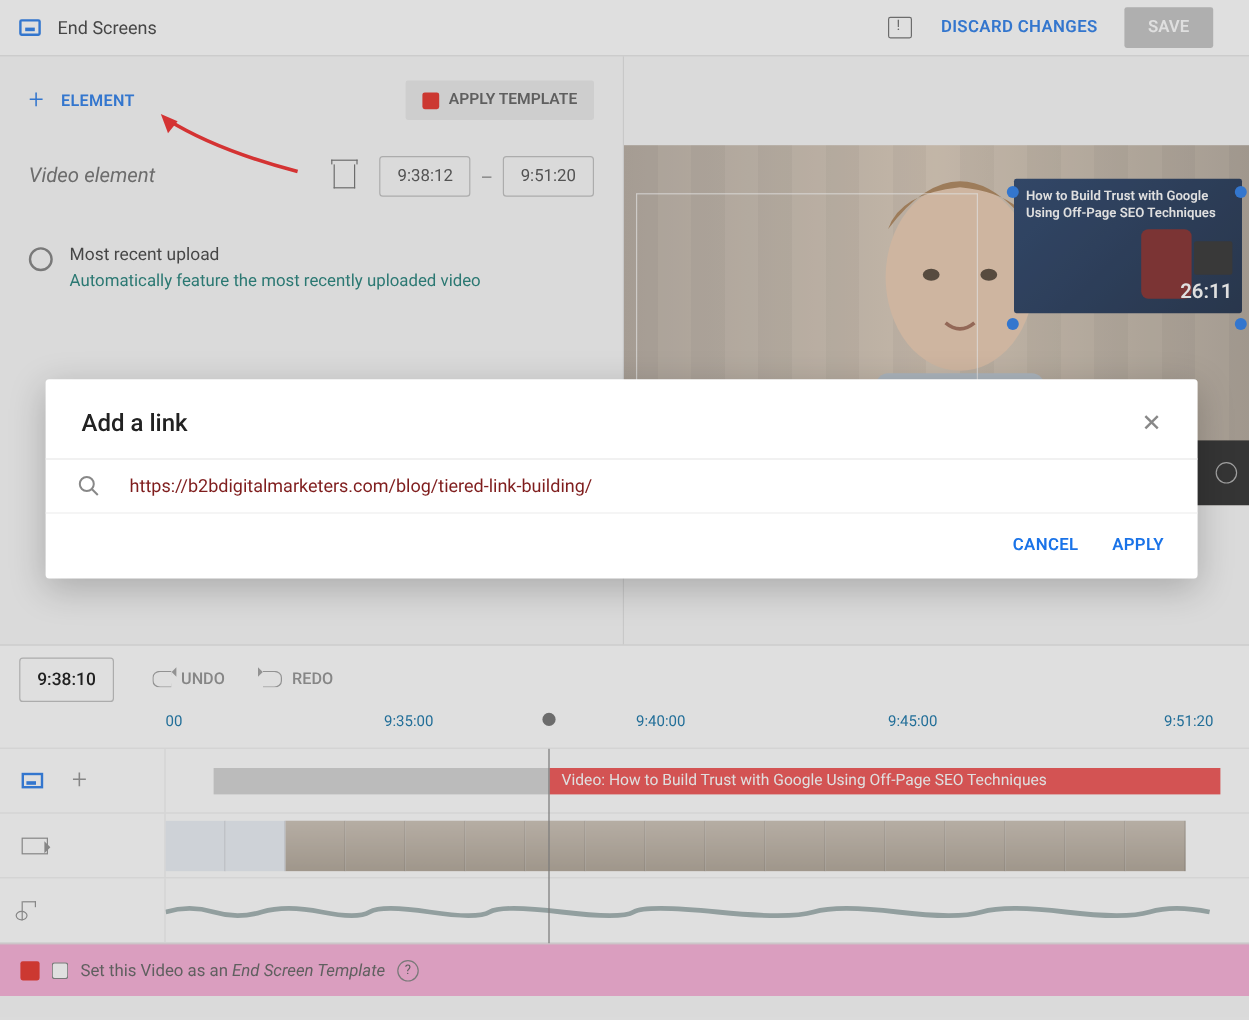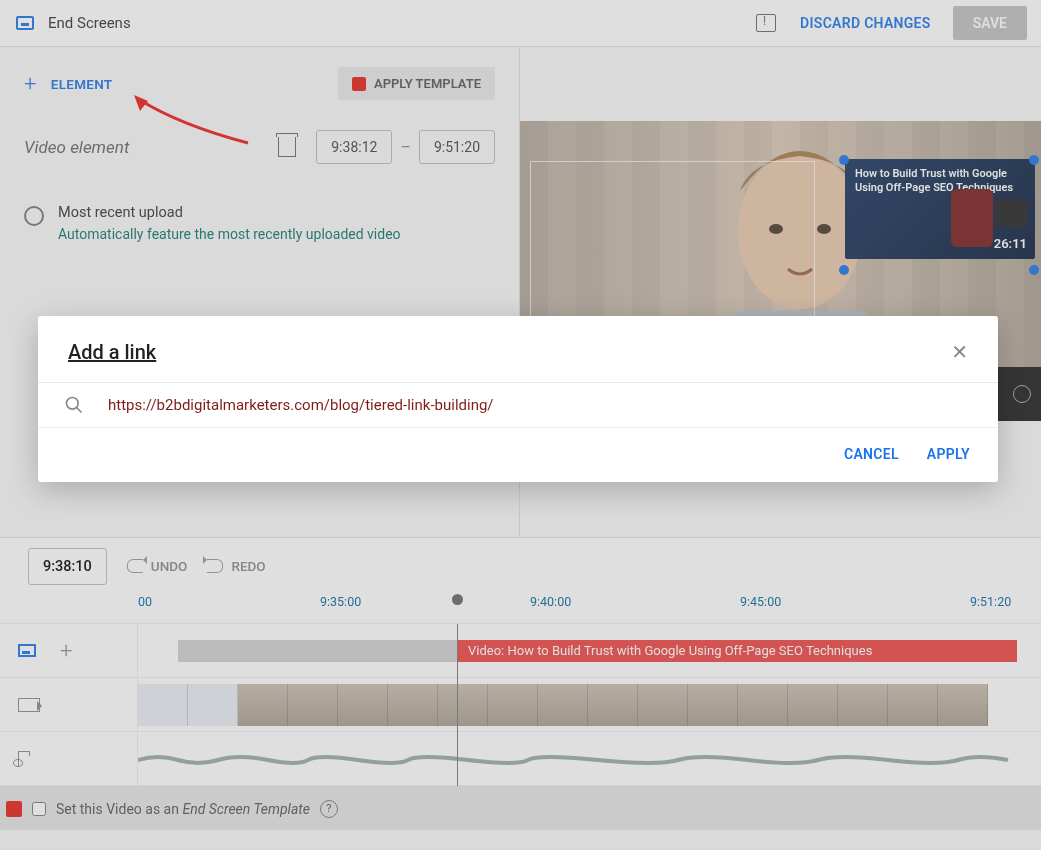--- a/index.html
+++ b/index.html
@@ -1,18 +1,18 @@
 <!DOCTYPE html>
 <html><head>
 <meta charset="utf-8">
 <style>
 * { box-sizing: border-box; margin: 0; padding: 0; font-family: Roboto, Arial, sans-serif; }
 body { width: 1041px; height: 850px; overflow: hidden; background: #f9f9f9; position: relative; }
 .dim { position:absolute; inset:0; background:rgba(128,128,128,.25); pointer-events:none; z-index:50;}
-.header { height:47px; border-bottom:1px solid #e0e0e0; display:flex; align-items:center; padding:0 14px 0 16px; background:#fff; }
+.header { height:47px; border-bottom:1px solid #e0e0e0; display:flex; align-items:center; padding:0 30px 0 16px; background:#fff; }
 .header .hicon { width:18px; height:14px; border:2px solid #1a73e8; border-radius:2px; position:relative; margin-right:14px;}
 .header .hicon::after{content:"";position:absolute;bottom:2px;left:3px;width:8px;height:3px;background:#1a73e8;}
 .header .title { font-size:15px; color:#333; flex:1;}
 .header .feedback { width:20px; height:18px; border:1.5px solid #666; border-radius:2px; position:relative; margin-right:24px;}
 .header .feedback::after{content:"!";position:absolute;top:-1px;left:6px;font-size:12px;color:#666;}
 .header .discard { color:#1a73e8; font-weight:600; font-size:14px; margin-right:22px; letter-spacing:.3px;}
 .header .save { background:#bfbfbf; color:#fff; padding:9px 20px; font-size:14px; font-weight:600; border-radius:2px;}
 .main { display:flex; height:490px; }
 .left { width:520px; border-right:1px solid #e0e0e0; padding:20px 24px;}
 .toprow { display:flex; align-items:center; margin-bottom:30px;}
@@ -28,34 +28,34 @@
 .dash { margin:0 8px; color:#888;}
 .opt { display:flex; gap:14px; margin-bottom:28px;}
 .radio { width:20px; height:20px; border:2px solid #777; border-radius:50%; flex-shrink:0; margin-top:2px;}
 .opt .ot { font-size:14.5px; color:#333; margin-bottom:4px;}
 .opt .os { font-size:14px; color:#0f766e; line-height:1.4;}
 .right { flex:1; padding-top:74px; position:relative;}
 .preview { width:100%; height:300px; background:linear-gradient(90deg,#b9ada0 0%,#c5b8aa 20%,#d9c8b5 50%,#c0b3a3 80%,#b2a698 100%); position:relative;}
 .face { position:absolute; left:180px; top:0px; width:200px; height:300px; }
 .stripes{position:absolute;inset:0;background:repeating-linear-gradient(90deg,rgba(0,0,0,.04) 0 28px,transparent 28px 56px);}
 .selbox { position:absolute; left:10px; top:40px; width:285px; height:158px; border:1px solid rgba(255,255,255,.7);}
-.thumb { position:absolute; right:6px; top:38px; width:190px; height:100px; background:linear-gradient(135deg,#18345f 0%,#0c1e3b 100%); border-radius:2px;}
+.thumb { position:absolute; right:6px; top:28px; width:190px; height:112px; background:linear-gradient(135deg,#18345f 0%,#0c1e3b 100%); border-radius:2px;}
 .thumb .t1{color:#fff;font-size:11px;font-weight:600;padding:8px 10px 0;line-height:1.25;}
-.thumb .dur{position:absolute;right:8px;bottom:8px;color:#fff;font-size:13px;font-weight:600;}
+.thumb .dur{position:absolute;right:8px;bottom:8px;color:#fff;font-size:17px;font-weight:600;}
 .thumb .person{position:absolute;right:42px;bottom:12px;width:42px;height:58px;background:#7a1b1b;border-radius:6px;}
 .thumb .device{position:absolute;right:8px;bottom:32px;width:32px;height:28px;background:#222;border-radius:2px;}
 .dot{position:absolute;width:10px;height:10px;background:#1a73e8;border-radius:50%;}
 .dot.tl{right:192px;top:34px}.dot.tr{right:2px;top:34px}.dot.bl{right:192px;top:144px}.dot.br{right:2px;top:144px}
 .vbar{position:absolute;left:0;right:0;bottom:0;height:54px;background:#1c1c1c;display:flex;align-items:center;justify-content:flex-end;padding-right:10px;gap:16px;}
 .vbar .vic{width:18px;height:18px;border:1.7px solid #aaa;}
 .arrow{position:absolute;top:95px;left:130px;width:120px;z-index:5;}
 .arrow svg{width:100%;height:60px;}
 
 .tline { background:#fff; border-top:1px solid #e0e0e0;}
-.tlhdr { display:flex; align-items:center; height:56px; padding:0 28px; gap:20px;}
+.tlhdr { display:flex; align-items:center; height:56px; padding:0 16px; gap:32px;}
 .curtime { border:1px solid #bbb; border-radius:3px; padding:9px 14px; font-size:14.5px; font-weight:500;}
 .ur { display:flex; align-items:center; gap:8px; color:#888; font-size:13.5px; font-weight:500;}
 .uicon{width:16px;height:14px;border:1.5px solid #999;border-radius:40% 0 0 40%;border-right:none;position:relative;}
 .uicon::after{content:"";position:absolute;right:-4px;top:-4px;border:4px solid transparent;border-right-color:#999;}
 .ricon{transform:scaleX(-1);}
 .ruler { display:flex; padding-left:112px; height:30px; font-size:12.5px; color:#0369a1; position:relative; border-bottom:1px solid #eee;}
 .ruler span{position:absolute;}
 .tracks { position:relative;}
 .track { height:54px; border-bottom:1px solid #eee; display:flex; align-items:center;}
 .tlabel { width:138px; display:flex; align-items:center; padding-left:18px; gap:24px; height:100%; border-right:1px solid #eee;}
@@ -70,29 +70,29 @@
 .tcontent{flex:1;position:relative;height:100%;}
 .greybar{position:absolute;left:40px;top:16px;height:22px;width:280px;background:#cfcfcf;}
 .bluebar{position:absolute;left:320px;top:16px;height:22px;right:24px;background:#ef4444;color:#fff;font-size:13px;padding:3px 10px;}
 .frames{display:flex;position:absolute;left:0;top:6px;height:42px;}
 .frame{width:50px;height:42px;background:linear-gradient(#c8bdb0,#aa9e8f);border-right:1px solid rgba(0,0,0,.15);}
 .frame.start{background:#e8eef5;}
 .wave{position:absolute;left:0;right:20px;top:22px;height:12px;}
 .playhead{position:absolute;left:457px;top:0;bottom:0;width:1px;background:#777;z-index:4;}
 .playhead::before{content:"";position:absolute;top:-30px;left:-5px;width:11px;height:11px;background:#666;border-radius:50%;}
 
-.footer{height:44px;display:flex;align-items:center;padding:0 6px;gap:10px;border-top:1px solid #e0e0e0;background:#e5e5e5;font-size:14px;color:#555;}
+.footer{height:44px;display:flex;align-items:center;padding:0 17px;gap:10px;border-top:1px solid #e0e0e0;background:#f9a8d4;font-size:14px;color:#555;}
 .footer .tb2{width:16px;height:16px;background:#e62117;border-radius:2px;}
 .footer input{width:14px;height:14px;}
 .footer em{font-style:italic;}
 .qm{width:18px;height:18px;border:1.5px solid #777;border-radius:50%;display:flex;align-items:center;justify-content:center;font-size:11px;}
 
 .modal{position:absolute;left:38px;top:316px;width:960px;background:#fff;border-radius:3px;box-shadow:0 8px 30px rgba(0,0,0,.22);z-index:100;}
 .mhdr{display:flex;align-items:center;padding:24px 30px 18px;}
-.mtitle{font-size:20px;font-weight:500;color:#222;flex:1;text-decoration:underline;}
+.mtitle{font-size:20px;font-weight:500;color:#222;flex:1;}
 .close{font-size:20px;color:#888;cursor:pointer;}
 .sep{height:1px;background:#e8e8e8;}
 .mfield{display:flex;align-items:center;padding:12px 26px;border-bottom:1px solid #eee;}
 .sicon{width:20px;height:20px;margin-right:24px;}
 .mfield input{border:none;outline:none;font-size:15px;flex:1;color:#7f1d1d;}
 .mact{display:flex;justify-content:flex-end;gap:28px;padding:18px 28px 20px;}
 .mact span{color:#1a73e8;font-weight:600;font-size:14px;letter-spacing:.3px;}
 </style>
 </head>
 <body>

